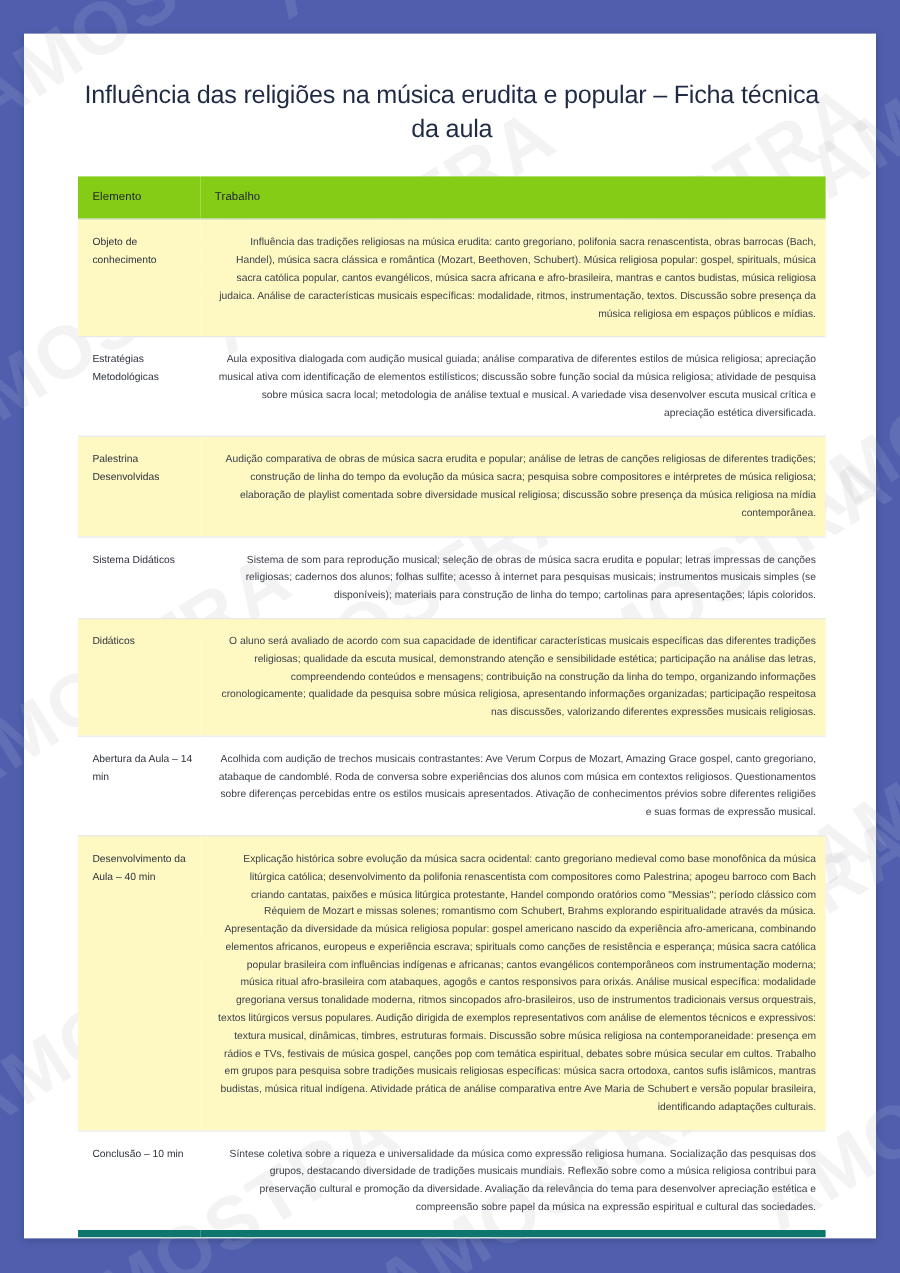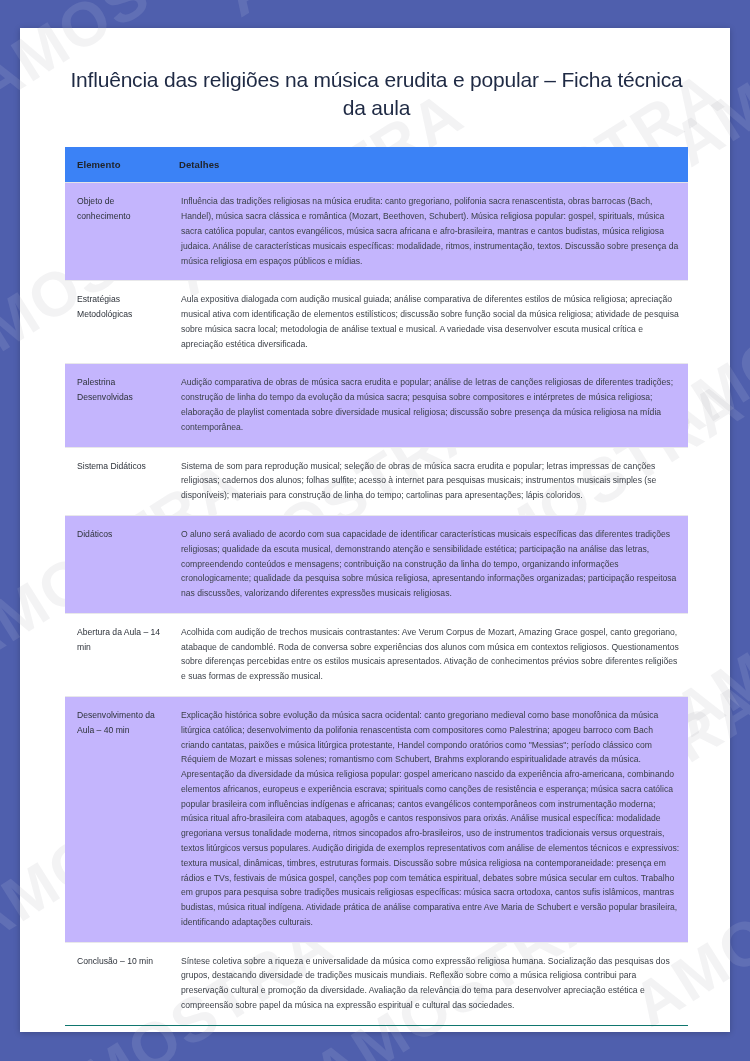--- a/index.html
+++ b/index.html
@@ -93,53 +93,53 @@
     width: 100%;
     border-collapse: collapse;
     table-layout: fixed;
   }
   table.ficha col.c-elem { width: 102px; }
   table.ficha col.c-det  { width: auto; }
 
   table.ficha thead th {
     text-align: left;
     font-size: 9.5px;
-    font-weight: 700;
+    font-weight: 400;
     color: #20242b;
     padding: 12px 10px 12px 12px;
-    background: #3b82f6;
+    background: #84cc16;
     border-bottom: 1px solid #e3e3e6;
     vertical-align: middle;
     letter-spacing: 0.1px;
   }
 
   table.ficha tbody td {
     font-size: 8.6px;
     line-height: 1.72;
     color: #3a3f47;
     vertical-align: top;
     padding: 11px 10px 12px 12px;
     border-bottom: 1px solid #e8e8ea;
   }
   table.ficha tbody td.elem {
     color: #2d323a;
     padding-right: 6px;
     word-wrap: break-word;
     overflow-wrap: break-word;
   }
   table.ficha tbody td.det {
-    text-align: left;
+    text-align: right;
     padding-left: 14px;
     padding-right: 8px;
   }
   table.ficha tbody tr.shade td {
-    background: #c4b5fd;
+    background: #fef9c3;
   }
   table.ficha tbody tr:last-child td {
-    border-bottom: 1px solid #0f766e;
+    border-bottom: 6px solid #0f766e;
   }
 </style>
 </head>
 <body>
 
 <div class="wm-layer">
     <div class="wm" style="left: -40px; top: 60px;">AMOSTRA</div>
     <div class="wm" style="left: 210px; top: -30px;">AMOSTRA</div>
     <div class="wm" style="left: 470px; top: -60px;">AMOSTRA</div>
     <div class="wm" style="left: 660px; top: 120px;">AMOSTRA</div>
@@ -186,21 +186,21 @@
     <h1 class="doc-title">Influência das religiões na música erudita e popular – Ficha técnica da aula</h1>
 
     <table class="ficha">
       <colgroup>
         <col class="c-elem">
         <col class="c-det">
       </colgroup>
       <thead>
         <tr>
           <th>Elemento</th>
-          <th>Detalhes</th>
+          <th>Trabalho</th>
         </tr>
       </thead>
       <tbody id="ficha-body">
           <tr class="shade">
             <td class="elem">Objeto de conhecimento</td>
             <td class="det">Influência das tradições religiosas na música erudita: canto gregoriano, polifonia sacra renascentista, obras barrocas (Bach, Handel), música sacra clássica e romântica (Mozart, Beethoven, Schubert). Música religiosa popular: gospel, spirituals, música sacra católica popular, cantos evangélicos, música sacra africana e afro-brasileira, mantras e cantos budistas, música religiosa judaica. Análise de características musicais específicas: modalidade, ritmos, instrumentação, textos. Discussão sobre presença da música religiosa em espaços públicos e mídias.</td>
           </tr>
           <tr>
             <td class="elem">Estratégias Metodológicas</td>
             <td class="det">Aula expositiva dialogada com audição musical guiada; análise comparativa de diferentes estilos de música religiosa; apreciação musical ativa com identificação de elementos estilísticos; discussão sobre função social da música religiosa; atividade de pesquisa sobre música sacra local; metodologia de análise textual e musical. A variedade visa desenvolver escuta musical crítica e apreciação estética diversificada.</td>

